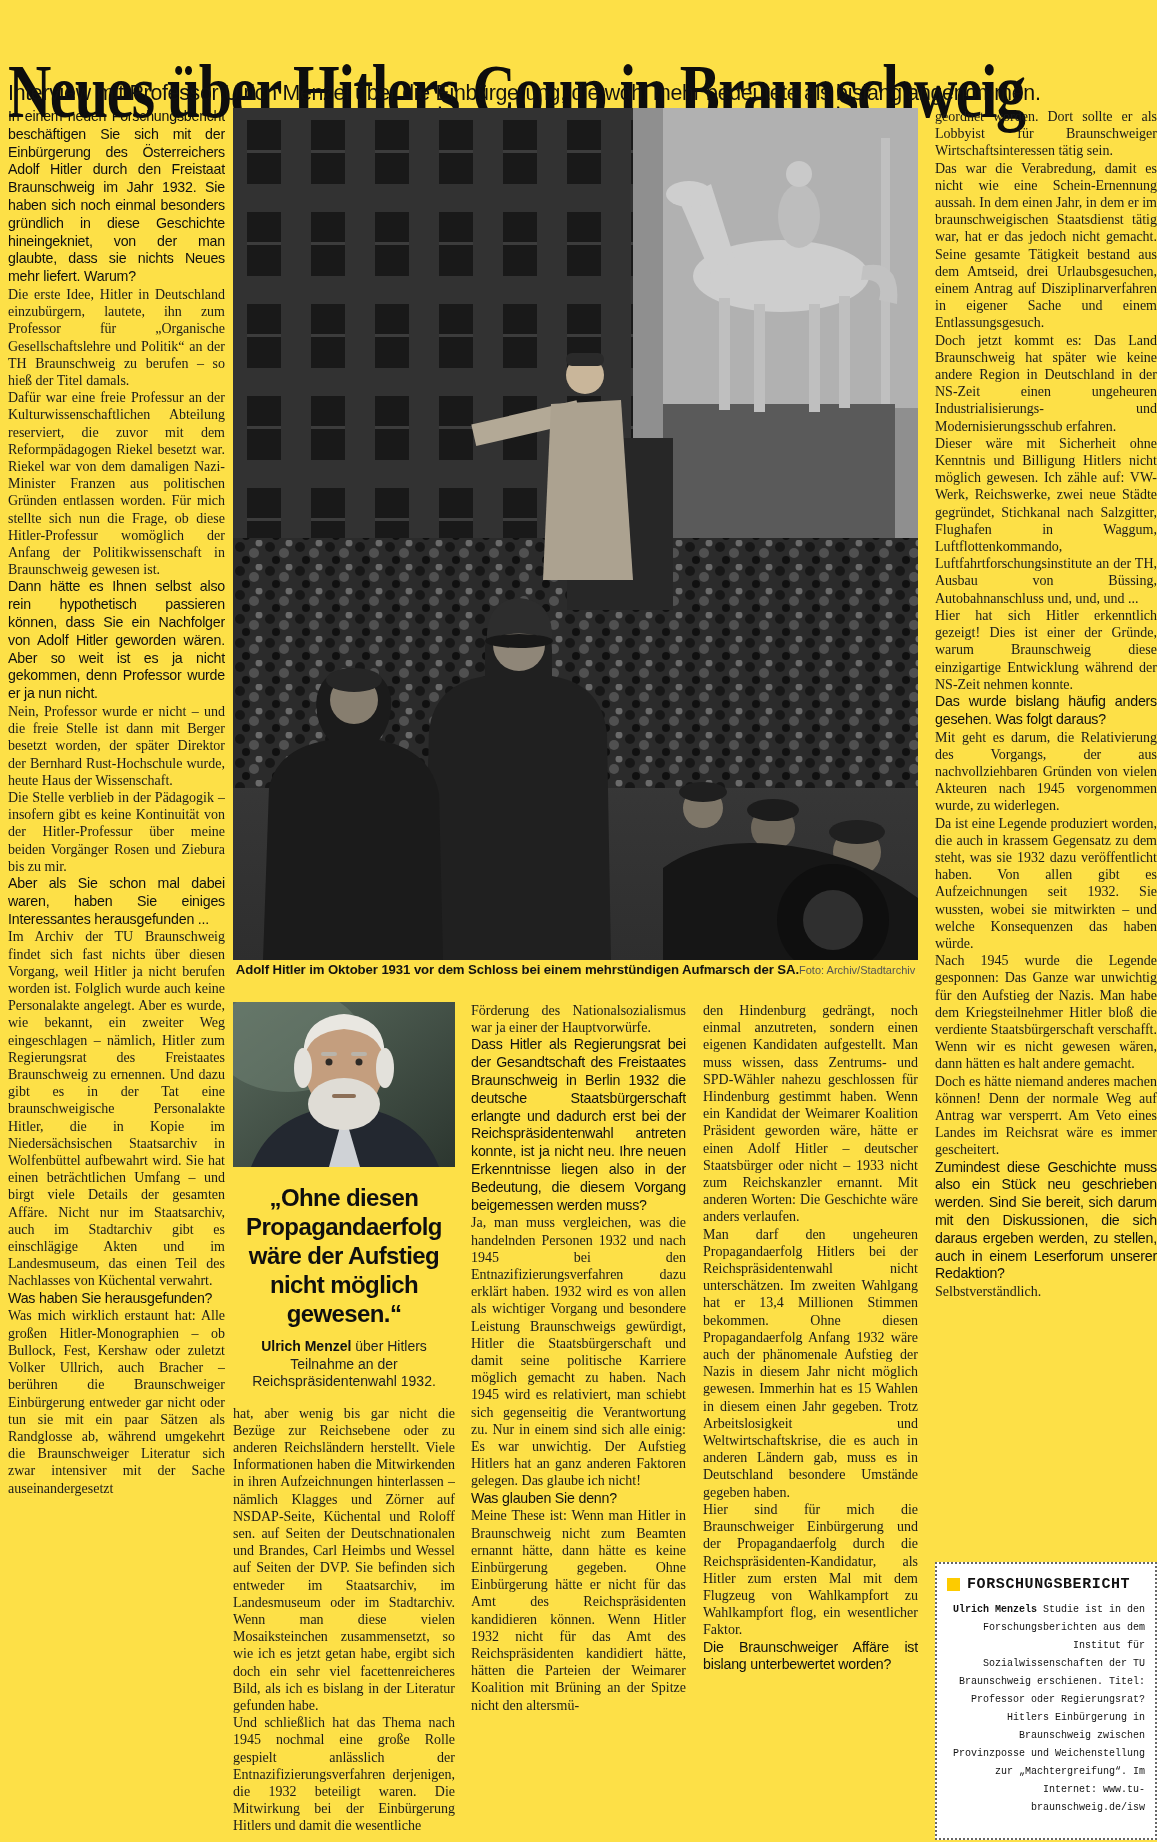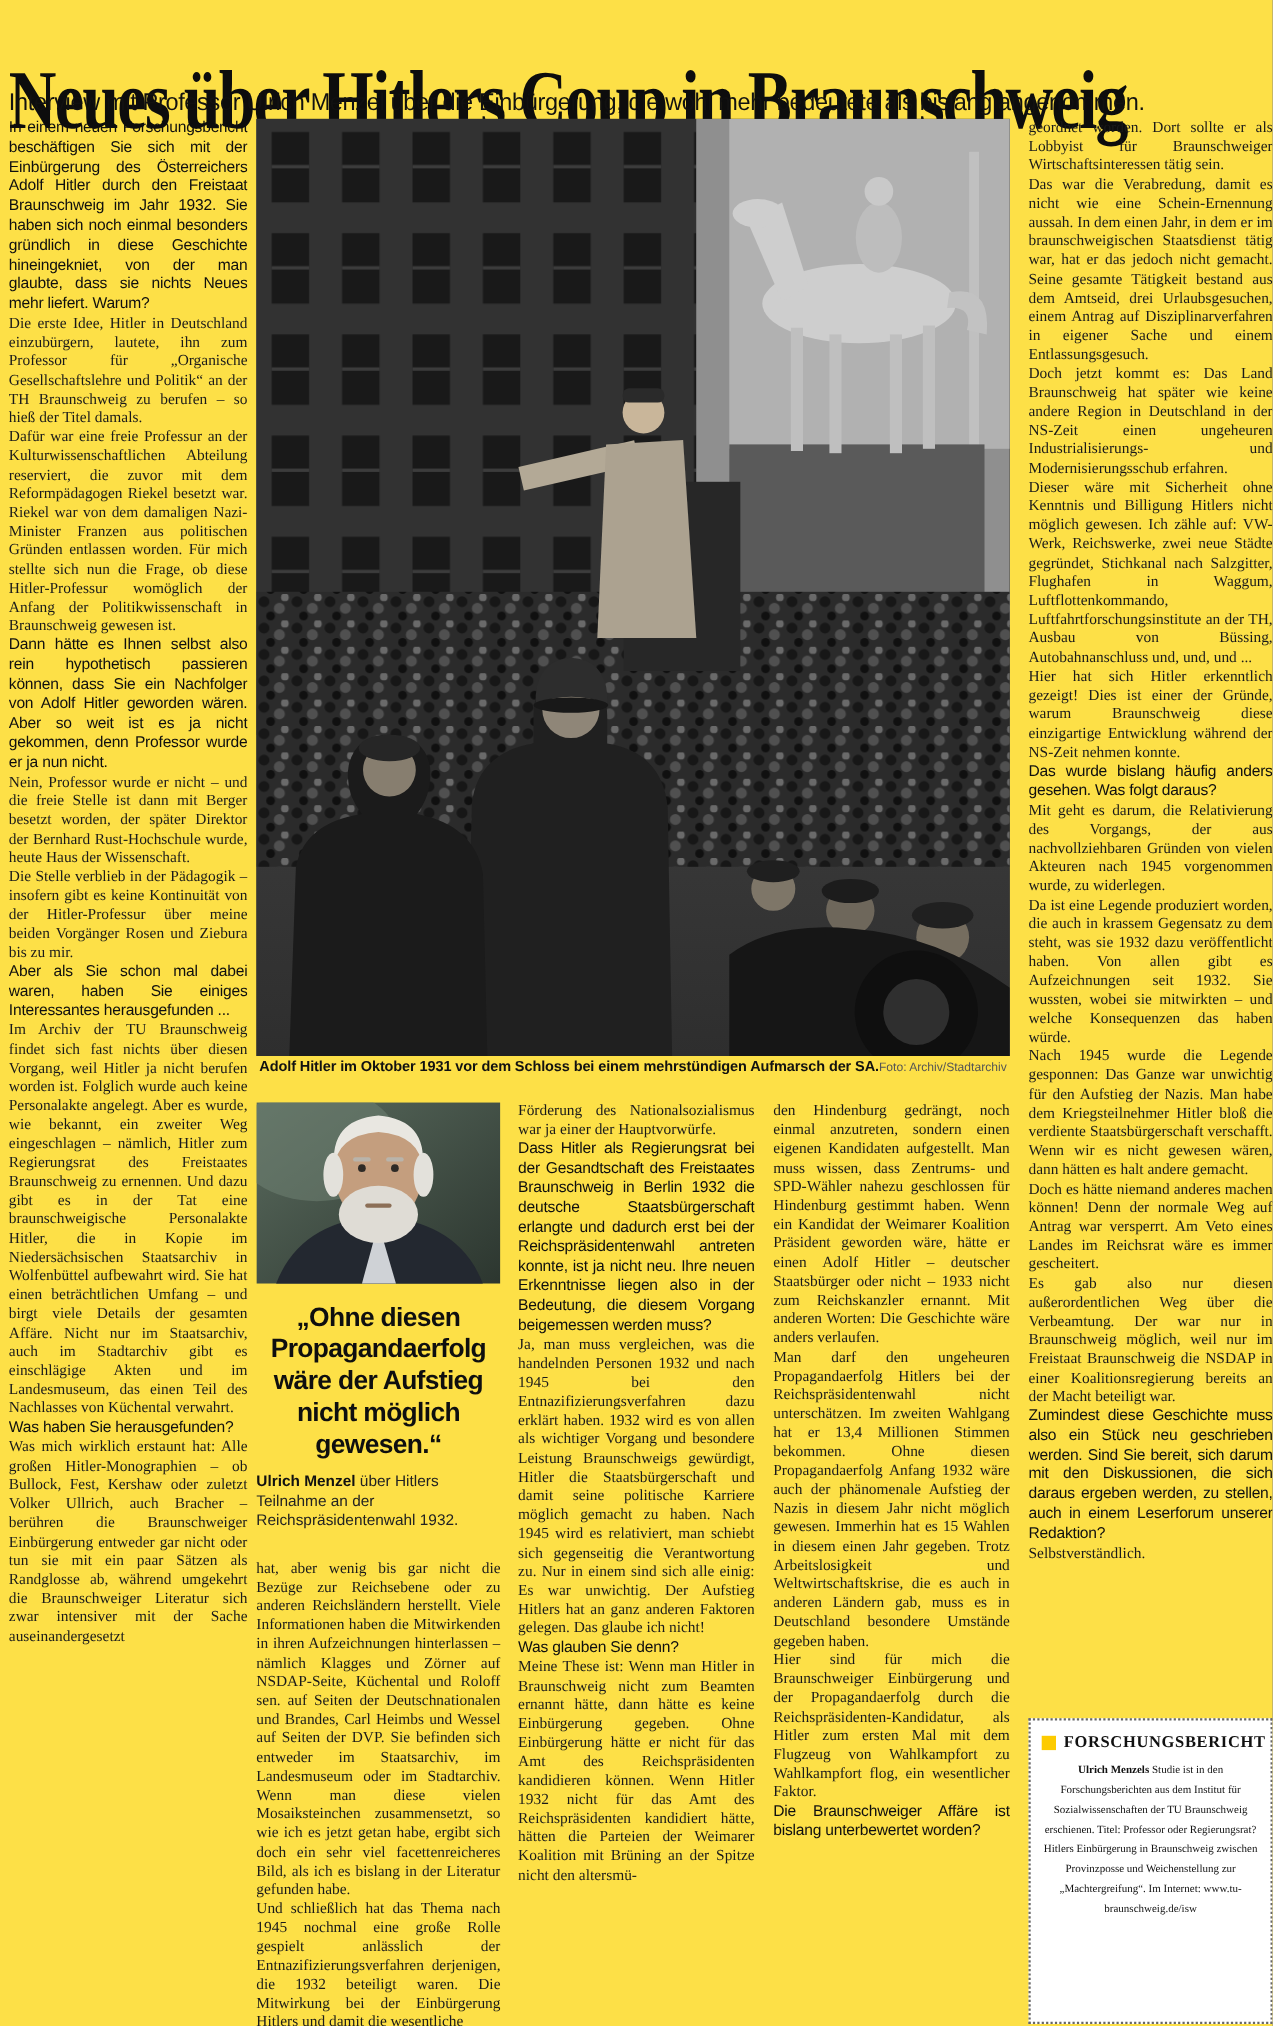--- a/index.html
+++ b/index.html
@@ -31,26 +31,26 @@
   #col1{left:8px;width:217px;height:1734px;}
   #colA{left:233px;top:1002px;width:222px;height:844px;}
   #colB{left:471px;top:1002px;width:215px;height:844px;}
   #colC{left:703px;top:1002px;width:215px;height:844px;}
   #colD{left:935px;width:222px;height:1448px;}
   
   .portrait{display:block;width:222px;height:165px;}
   .pullquote{margin:16px 0 10px 0;font-family:"Liberation Sans",sans-serif;font-weight:bold;
        font-size:24px;line-height:29px;letter-spacing:-0.6px;color:#0f0f0f;text-align:center;}
   .attribution{font-family:"Liberation Sans",sans-serif;font-size:14px;line-height:17.5px;
-       color:#222;text-align:left;margin-bottom:27px;}
+       color:#222;text-align:center;margin-bottom:14px;}
   .attribution b{color:#111;}
   
   .infobox{position:absolute;left:935px;top:1562px;width:222px;height:278px;box-sizing:border-box;
        border:2px dotted #666;padding:12px 10px 10px 10px;background:#fff;
-       font-family:Liberation Serif, serif;text-align:center;}
+       font-family:Liberation Mono, monospace;text-align:right;}
   .infobox-title{display:flex;align-items:center;gap:7px;font-weight:bold;font-size:15px;
        letter-spacing:0.6px;color:#111;margin:0 0 8px 0;}
   .infobox-bullet{width:13px;height:13px;background:#fdcb00;flex:none;}
   .infobox-body{font-size:10px;line-height:18px;color:#111;}
 </style>
 </head>
 <body>
 
 <div class="page">
 
@@ -199,21 +199,20 @@
       <p class="a">geordnet worden. Dort sollte er als Lobbyist für Braunschweiger Wirtschaftsinteressen tätig sein.</p>
       <p class="a">Das war die Verabredung, damit es nicht wie eine Schein-Ernennung aussah. In dem einen Jahr, in dem er im braunschweigischen Staatsdienst tätig war, hat er das jedoch nicht gemacht. Seine gesamte Tätigkeit bestand aus dem Amtseid, drei Urlaubsgesuchen, einem Antrag auf Disziplinarverfahren in eigener Sache und einem Entlassungsgesuch.</p>
       <p class="a">Doch jetzt kommt es: Das Land Braunschweig hat später wie keine andere Region in Deutschland in der NS-Zeit einen ungeheuren Industrialisierungs- und Modernisierungsschub erfahren.</p>
       <p class="a">Dieser wäre mit Sicherheit ohne Kenntnis und Billigung Hitlers nicht möglich gewesen. Ich zähle auf: VW-Werk, Reichswerke, zwei neue Städte gegründet, Stichkanal nach Salzgitter, Flughafen in Waggum, Luftflottenkommando, Luftfahrtforschungsinstitute an der TH, Ausbau von Büssing, Autobahnanschluss und, und, und ...</p>
       <p class="a">Hier hat sich Hitler erkenntlich gezeigt! Dies ist einer der Gründe, warum Braunschweig diese einzigartige Entwicklung während der NS-Zeit nehmen konnte.</p>
       <p class="q">Das wurde bislang häufig anders gesehen. Was folgt daraus?</p>
       <p class="a">Mit geht es darum, die Relativierung des Vorgangs, der aus nachvollziehbaren Gründen von vielen Akteuren nach 1945 vorgenommen wurde, zu widerlegen.</p>
       <p class="a">Da ist eine Legende produziert worden, die auch in krassem Gegensatz zu dem steht, was sie 1932 dazu veröffentlicht haben. Von allen gibt es Aufzeichnungen seit 1932. Sie wussten, wobei sie mitwirkten – und welche Konsequenzen das haben würde.</p>
       <p class="a">Nach 1945 wurde die Legende gesponnen: Das Ganze war unwichtig für den Aufstieg der Nazis. Man habe dem Kriegsteilnehmer Hitler bloß die verdiente Staatsbürgerschaft verschafft. Wenn wir es nicht gewesen wären, dann hätten es halt andere gemacht.</p>
       <p class="a">Doch es hätte niemand anderes machen können! Denn der normale Weg auf Antrag war versperrt. Am Veto eines Landes im Reichsrat wäre es immer gescheitert.</p>
-      <p class="a">Es gab also nur diesen außerordentlichen Weg über die Verbeamtung. Der war nur in Braunschweig möglich, weil nur im Freistaat Braunschweig die NSDAP in einer Koalitionsregierung bereits an der Macht beteiligt war.</p>
       <p class="q">Zumindest diese Geschichte muss also ein Stück neu geschrieben werden. Sind Sie bereit, sich darum mit den Diskussionen, die sich daraus ergeben werden, zu stellen, auch in einem Leserforum unserer Redaktion?</p>
       <p class="a">Selbstverständlich.</p>
     </div>
 
   <div class="infobox">
     <div class="infobox-title">
       <span class="infobox-bullet"></span>
       <span>FORSCHUNGSBERICHT</span>
     </div>
     <div class="infobox-body"><b>Ulrich Menzels</b><span> Studie ist in den Forschungsberichten aus dem Institut für Sozialwissenschaften der TU Braunschweig erschienen. Titel: Professor oder Regierungsrat? Hitlers Einbürgerung in Braunschweig zwischen Provinzposse und Weichenstellung zur „Machtergreifung“. Im Internet: www.tu-braunschweig.de/isw</span></div>

